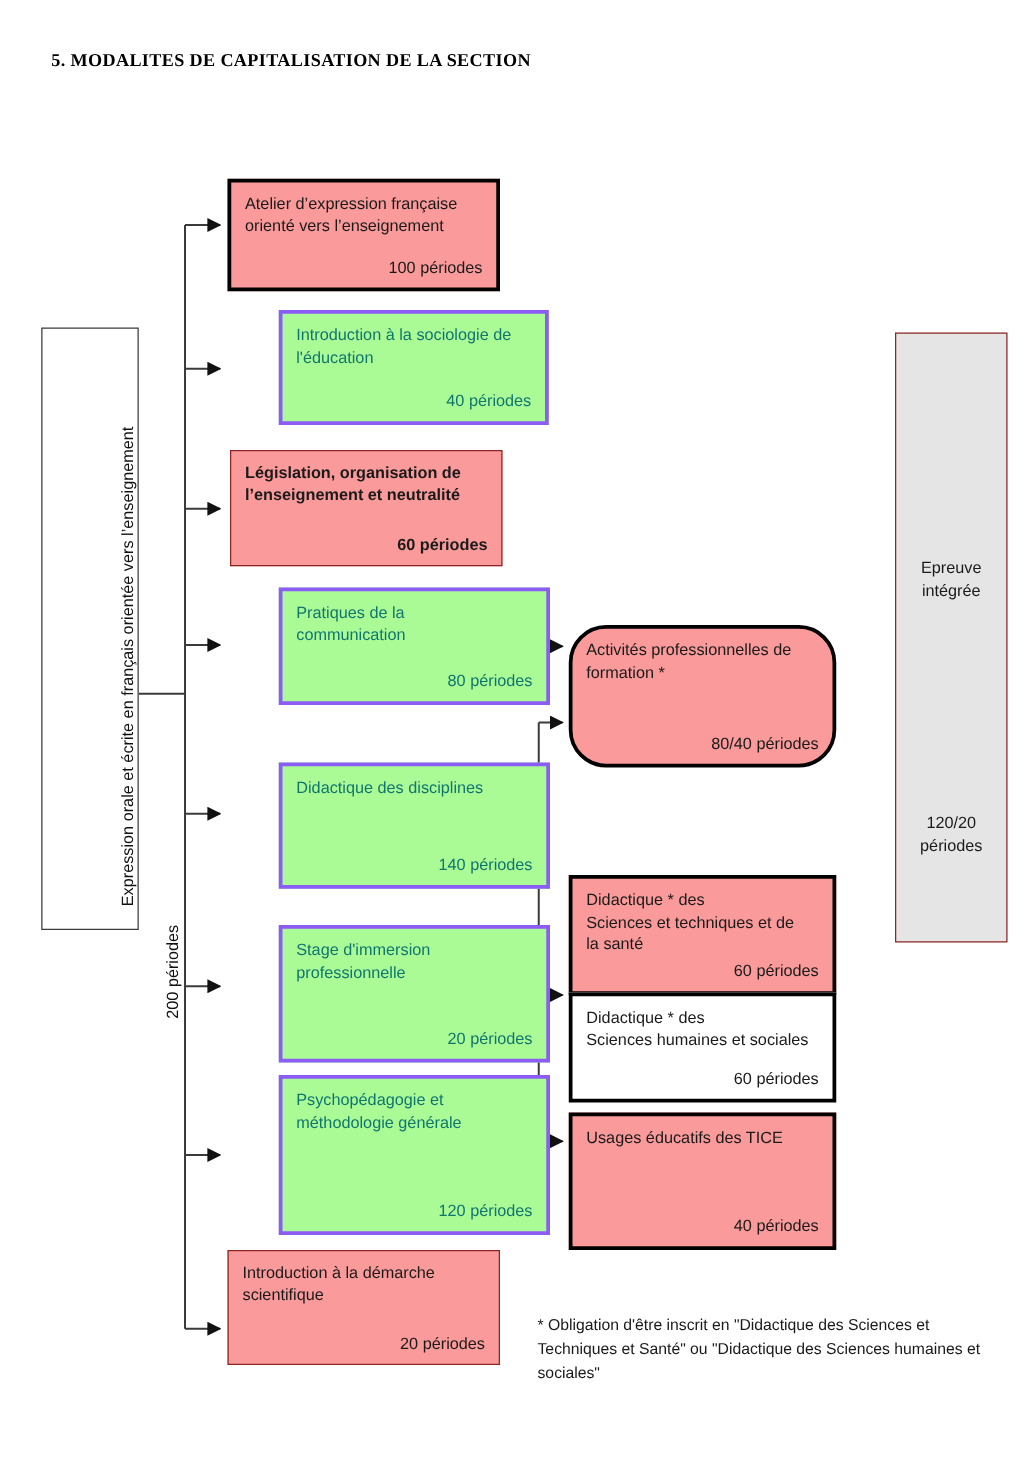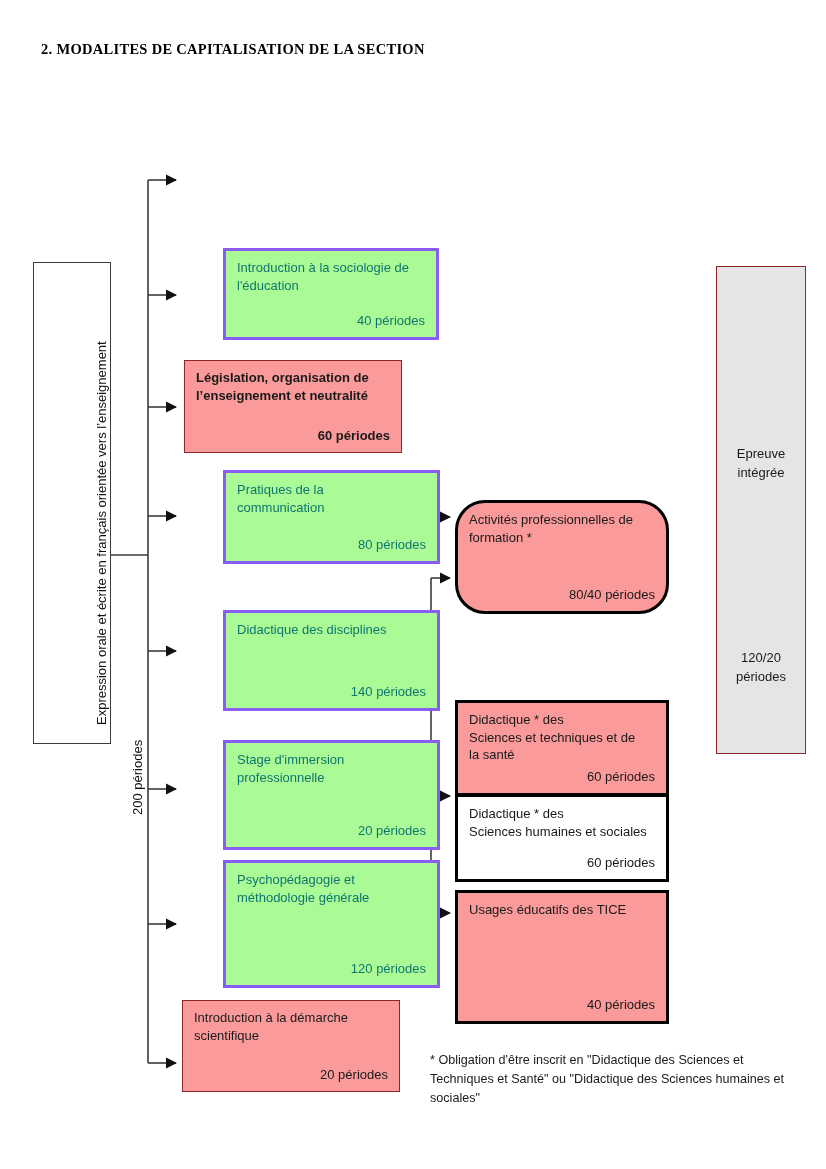--- a/index.html
+++ b/index.html
@@ -162,21 +162,21 @@
     width: 826px;
     height: 1169px;
     pointer-events: none;
   }
 </style>
 </head>
 <body>
 
 <div id="page">
 
-  <div class="title">2. MODALITES DE CAPITALISATION DE LA SECTION</div>
+  <div class="title">5. MODALITES DE CAPITALISATION DE LA SECTION</div>
 
   <svg id="wires" width="826" height="1169" viewBox="0 0 826 1169">
     <defs>
       <marker id="arrow" viewBox="0 0 10 10" refX="9" refY="5" markerWidth="7" markerHeight="7" orient="auto-start-reverse">
         <path d="M 0 0 L 10 5 L 0 10 z" fill="#111111"></path>
       </marker>
     </defs>
     <g stroke="#3b3b3b" stroke-width="1.6" fill="none">
 
       <path d="M 111 555 L 148 555"></path>
@@ -205,20 +205,25 @@
     </g>
   </svg>
 
   <div id="left-box">
     <div class="vtext">
       <div class="vline" id="left-title-v">Expression orale et écrite en français orientée vers l’enseignement</div>
       <div class="vline" id="left-periods-v">200 périodes</div>
     </div>
   </div>
 
+  <div class="box pink-thick" style="left:182px; top:143px; width:218px; height:90px;">
+    <div class="label">Atelier d’expression française
+orienté vers l’enseignement</div>
+    <div class="periods">100 périodes</div>
+  </div>
 
   <div class="box green" style="left:184px; top:248px; width:216px; height:92px;">
     <div class="label">Introduction à la sociologie de
 l'éducation</div>
     <div class="periods">40 périodes</div>
   </div>
 
   <div class="box pink" style="left:184px; top:360px; width:218px; height:93px;font-weight:bold;">
     <div class="label">Législation, organisation de
 l’enseignement et neutralité</div>
@@ -266,21 +271,21 @@
 la santé</div>
     <div class="periods">60 périodes</div>
   </div>
 
   <div class="box white-thick" style="left:455px; top:794px; width:214px; height:88px;">
     <div class="label">Didactique * des
  Sciences humaines et sociales</div>
     <div class="periods">60 périodes</div>
   </div>
 
-  <div class="box pink-thick" style="left:455px; top:890px; width:214px; height:134px;">
+  <div class="box pink-thick" style="left:455px; top:890px; width:214px; height:110px;">
     <div class="label">Usages éducatifs des TICE</div>
     <div class="periods">40 périodes</div>
   </div>
 
   <div id="right-box">
     <div class="rtitle">Epreuve
 intégrée</div>
     <div class="rperiods">120/20
 périodes</div>
   </div>

